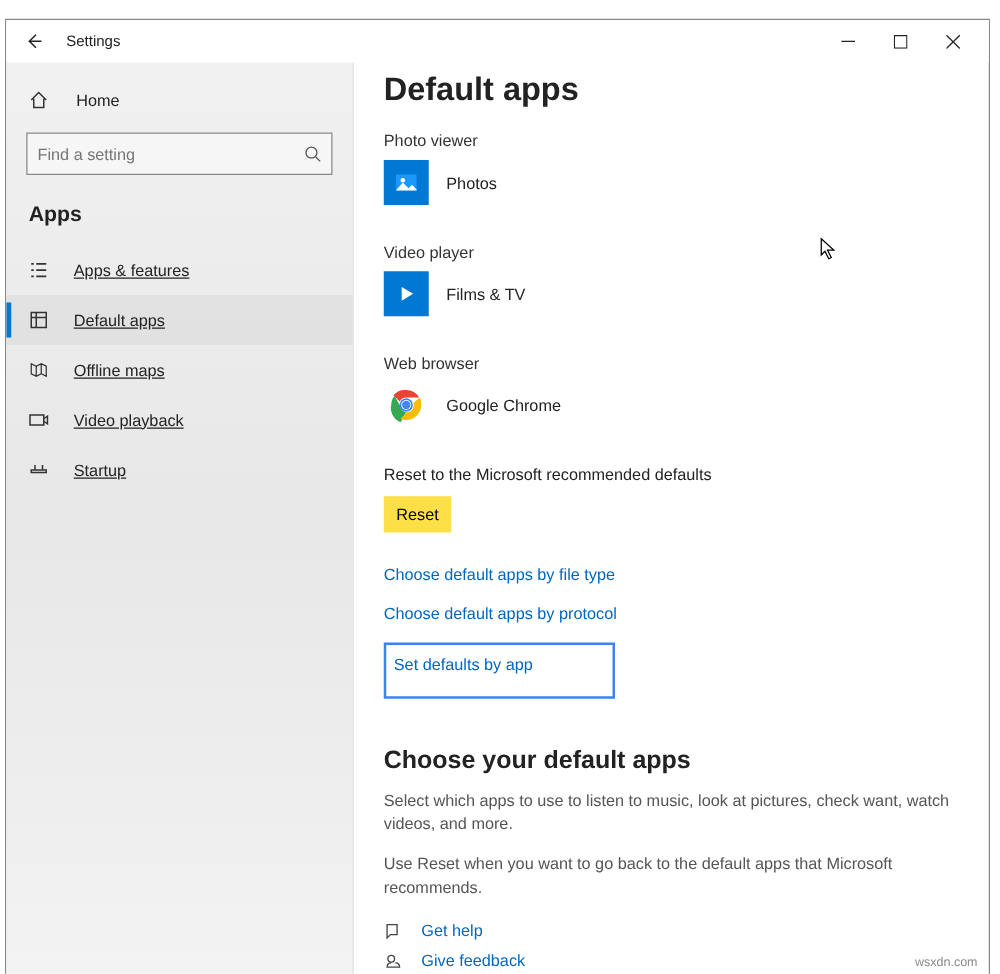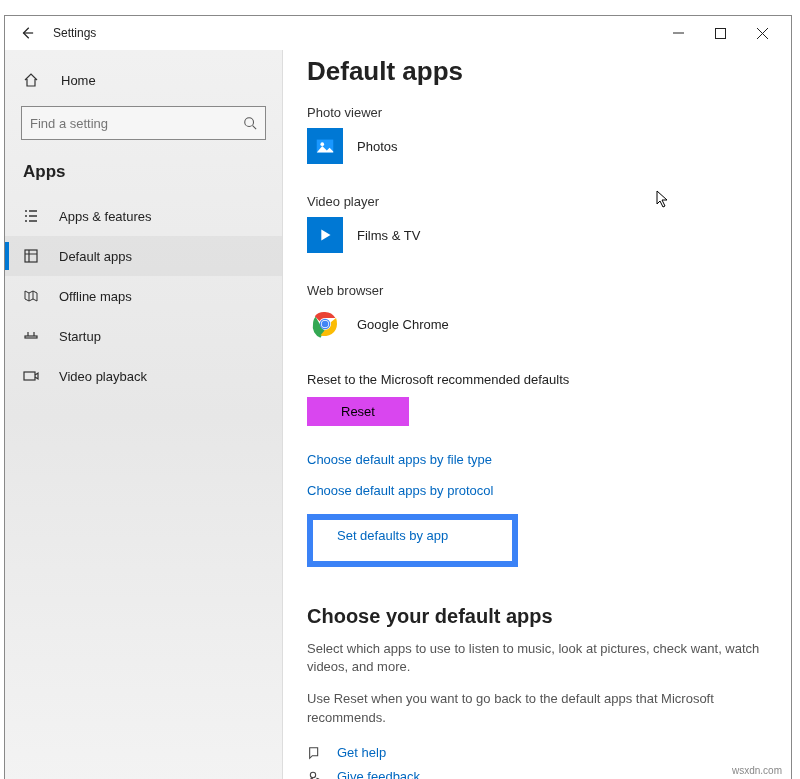--- a/index.html
+++ b/index.html
@@ -95,21 +95,21 @@
     padding: 8px 18px 14px 18px;
   }
   .sb-item {
     display: flex;
     align-items: center;
     padding: 12px 18px;
     cursor: pointer;
     position: relative;
   }
   .sb-item .icon { width: 20px; text-align: center; color: #333; }
-  .sb-item .label { margin-left: 16px; font-size: 13px; }
+  .sb-item .label { margin-left: 16px; font-size: 13px; text-decoration: underline; }
   .sb-item.active::before {
     content: "";
     position: absolute;
     left: 0; top: 6px; bottom: 6px;
     width: 4px;
     background: #0078d4;
   }
   .sb-item.active { background: rgba(0,0,0,0.04); }
   .main {
     flex: 1;
@@ -138,37 +138,37 @@
     height: 36px;
     margin-right: 14px;
     display: flex;
     align-items: center;
     justify-content: center;
   }
   .bg-blue { background: #0078d4; }
   .app-name { font-size: 13px; }
   .reset-label { font-size: 13px; margin-top: 6px; margin-bottom: 10px; }
   .reset-btn {
-    background: #d946ef;
+    background: #fde047;
     border: none;
-    padding: 7px 34px;
+    padding: 7px 10px;
     font-size: 13px;
     cursor: pointer;
     margin-bottom: 26px;
   }
   .link {
     color: #0067c0;
     font-size: 13px;
     display: block;
     margin-bottom: 16px;
     cursor: pointer;
   }
   .highlight-box {
-    border: 6px solid #3b82f6;
-    padding: 8px 64px 18px 24px;
+    border: 2px solid #3b82f6;
+    padding: 8px 64px 18px 6px;
     display: inline-block;
     margin-bottom: 38px;
   }
   .highlight-box .link { margin-bottom: 0; }
   .choose-h {
     font-size: 20px;
     font-weight: 600;
     margin-bottom: 12px;
   }
   .desc {
@@ -281,36 +281,36 @@
               <path d="M2 3 L6 5 L10 3 L14 5 V13 L10 11 L6 13 L2 11 Z M6 5 V13 M10 3 V11" stroke="#333" stroke-width="1" fill="none"></path>
             </svg>
         </span>
         <span class="label">Offline maps</span>
       </div>
 
 
       <div class="sb-item">
         <span class="icon">
           <svg width="16" height="16" viewBox="0 0 16 16">
+              <rect x="1" y="4" width="11" height="8" stroke="#333" fill="none" stroke-width="1.2"></rect>
+              <path d="M12 7 L15 5 V11 L12 9" stroke="#333" fill="none" stroke-width="1.2"></path>
+            </svg>
+        </span>
+        <span class="label">Video playback</span>
+      </div>
+
+      <div class="sb-item">
+        <span class="icon">
+          <svg width="16" height="16" viewBox="0 0 16 16">
               <rect x="2" y="8" width="12" height="2" stroke="#333" fill="none" stroke-width="1.2"></rect>
               <line x1="5" y1="8" x2="5" y2="4" stroke="#333" stroke-width="1.2"></line>
               <line x1="11" y1="8" x2="11" y2="4" stroke="#333" stroke-width="1.2"></line>
             </svg>
         </span>
         <span class="label">Startup</span>
-      </div>
-
-      <div class="sb-item">
-        <span class="icon">
-          <svg width="16" height="16" viewBox="0 0 16 16">
-              <rect x="1" y="4" width="11" height="8" stroke="#333" fill="none" stroke-width="1.2"></rect>
-              <path d="M12 7 L15 5 V11 L12 9" stroke="#333" fill="none" stroke-width="1.2"></path>
-            </svg>
-        </span>
-        <span class="label">Video playback</span>
       </div>
     </div>
 
     <div class="main">
       <h1>Default apps</h1>
 
       <div class="sec-label">Photo viewer</div>
       <div class="app-row">
         <div class="app-icon bg-blue">
           <svg width="22" height="22" viewBox="0 0 24 24">

